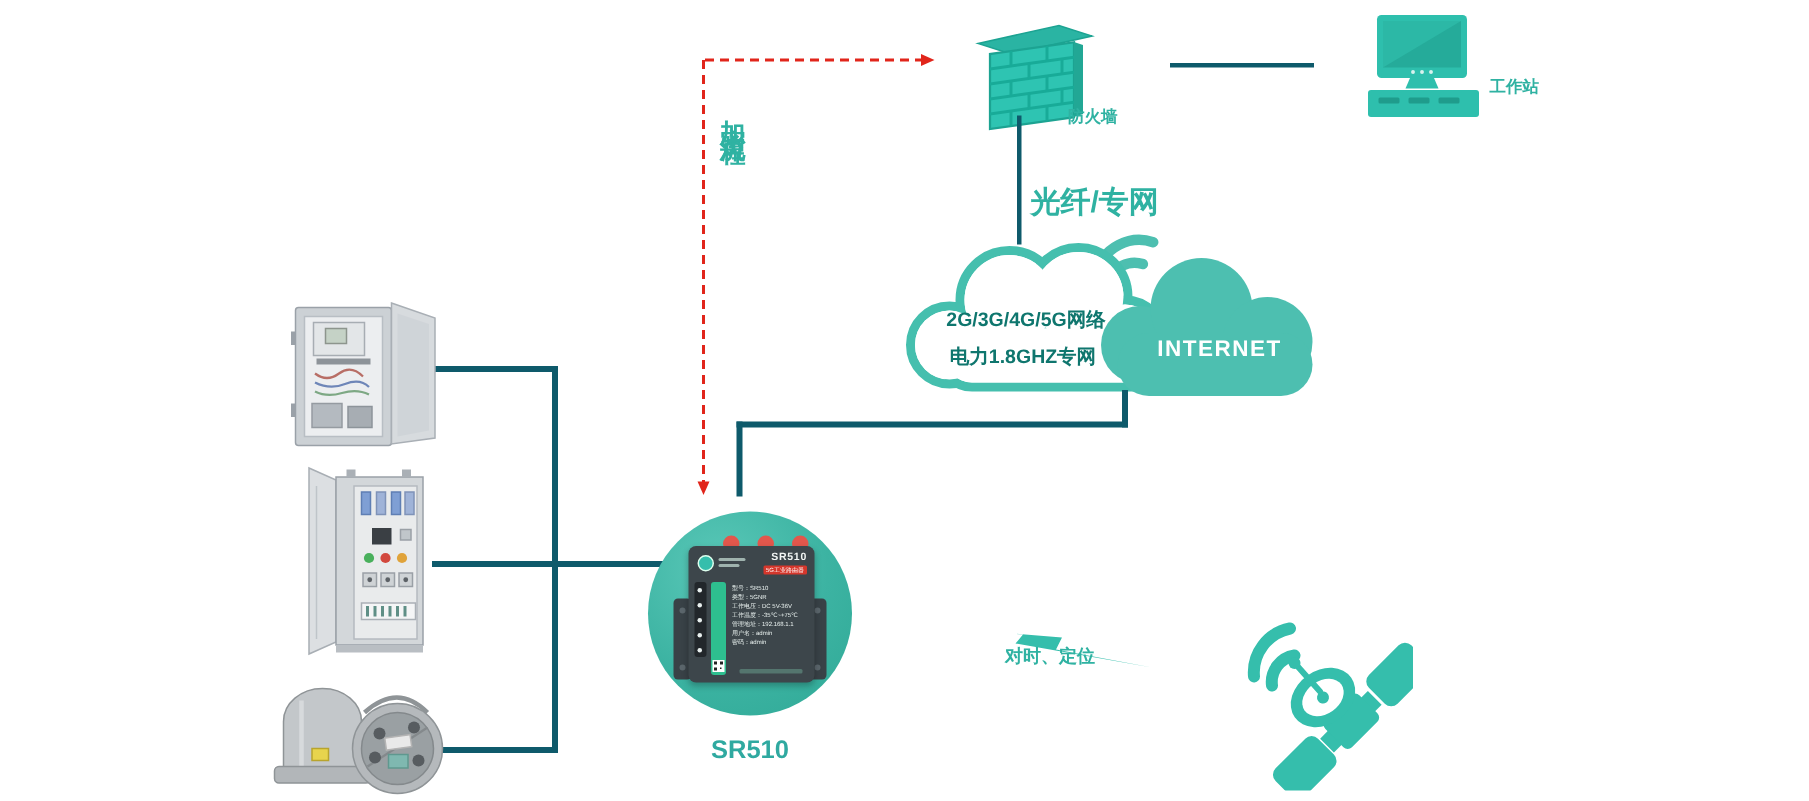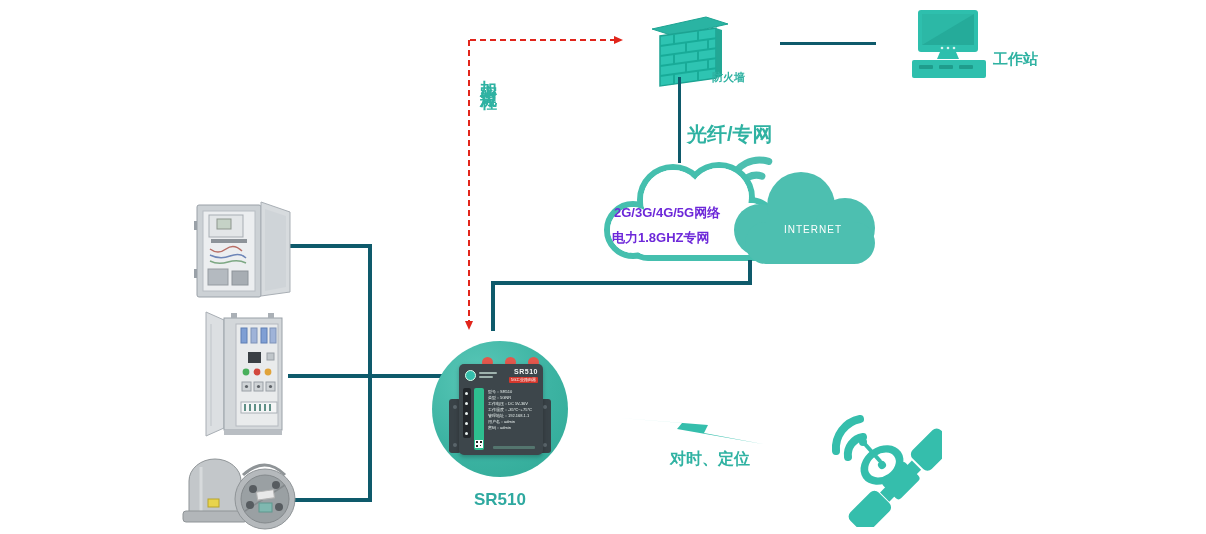--- a/index.html
+++ b/index.html
@@ -32,22 +32,22 @@
             line-height:6px;padding:0 2px;border-radius:1px;white-space:nowrap;}
   .sr-ledstrip{position:absolute;left:4px;top:24px;width:8px;height:50px;background:#22272b;border-radius:2px;}
   .sr-ledstrip i{position:absolute;left:2px;width:3px;height:3px;border-radius:50%;background:#e8efee;}
   .sr-greenstrip{position:absolute;left:15px;top:24px;width:10px;height:62px;background:#2ebf8f;border-radius:2px;}
   .sr-qr{position:absolute;left:1px;bottom:2px;width:8px;height:8px;background:#fff;}
   .sr-qr i{position:absolute;width:2px;height:2px;background:#222;}
   .sr-specs{position:absolute;left:29px;top:25px;color:#e9f1ef;font-size:4px;line-height:6px;white-space:nowrap;}
   .sr-company{position:absolute;left:34px;bottom:6px;width:42px;height:3px;background:#54756e;border-radius:1px;}
   .caption-sr510{position:absolute;left:450px;top:490px;width:100px;text-align:center;
                  font-size:17px;font-weight:bold;color:#2fa9a0;}
-  .cloud-text{position:absolute;text-align:left;font-weight:bold;color:#6d28d9;font-size:13px;}
-  .internet-text{position:absolute;text-align:center;font-weight:normal;color:#ffffff;font-size:10px;letter-spacing:1px;}
+  .cloud-text{position:absolute;text-align:center;font-weight:bold;color:#0f766e;font-size:13px;}
+  .internet-text{position:absolute;text-align:center;font-weight:bold;color:#ffffff;font-size:15px;letter-spacing:1px;}
 </style>
 </head>
 <body>
 
 <div id="canvas">
 
   <svg class="abs" style="left:650px;top:12px" width="80" height="76" viewBox="0 0 80 76">
     <polygon points="2,17 56,5 78,12 24,24" fill="#2ab4a3" stroke="#1ca392" stroke-width="1"></polygon>
     <g transform="translate(10,20) skewY(-8)">
       <rect x="0" y="4" width="56" height="50" fill="#2ec4b2" stroke="#1ca392" stroke-width="1.5"></rect>
@@ -80,21 +80,21 @@
       <circle cx="36" cy="40" r="1.3" fill="#d8f2ee"></circle>
       <circle cx="42" cy="40" r="1.3" fill="#d8f2ee"></circle>
     <polygon points="28,44 44,44 47,51 25,51" fill="#2ebfad"></polygon>
     <rect x="0" y="52" width="74" height="18" rx="2" fill="#2ebfad"></rect>
     <g fill="#1f9c8c">
       <rect x="7" y="57" width="14" height="4" rx="1"></rect>
         <rect x="27" y="57" width="14" height="4" rx="1"></rect>
         <rect x="47" y="57" width="14" height="4" rx="1"></rect>
     </g>
   </svg>
-  <div class="abs teal-label" style="left:993px;top:50px;font-size:15px">工作站</div>
+  <div class="abs teal-label" style="left:993px;top:50px;font-size:11px">工作站</div>
 
   <div class="line" style="left:780px;top:42px;width:96px;height:3px"></div>
 
   <div class="line" style="left:678px;top:77px;width:3px;height:86px"></div>
   <div class="abs teal-label" style="left:687px;top:121px;font-size:20px">光纤/专网</div>
 
   <svg class="abs" style="left:595px;top:148px" width="295" height="125" viewBox="0 0 295 125">
 
     <g stroke="#4dbfb0" stroke-width="7" fill="none" stroke-linecap="round" transform="rotate(18 160 30)">
       <path d="M138,40 A30,30 0 0 1 168,10"></path>
@@ -257,21 +257,21 @@
         <div>密码：admin</div>
       </div>
       <div class="sr-company"></div>
     </div>
   </div>
   <div class="caption-sr510">SR510</div>
 
   <svg class="abs" style="left:620px;top:405px" width="150" height="50" viewBox="0 0 150 50">
     <polygon points="0,13 62,18 57,24 148,40 84,28 88,20" fill="#35beac"></polygon>
   </svg>
-  <div class="abs teal-label" style="left:670px;top:449px;font-size:16px">对时、定位</div>
+  <div class="abs teal-label" style="left:670px;top:429px;font-size:12px">对时、定位</div>
 
   <svg class="abs" style="left:830px;top:403px" width="112" height="124" viewBox="0 0 112 124">
     <g stroke="#35beac" stroke-width="8" fill="none" stroke-linecap="round">
       <path d="M6,48 A30,30 0 0 1 30,16"></path>
       <path d="M18,54 A18,18 0 0 1 33,34"></path>
     </g>
     <g transform="rotate(45 72 76)">
       <rect x="66" y="56" width="13" height="9" fill="#35beac"></rect>
       <rect x="66" y="92" width="13" height="9" fill="#35beac"></rect>
       <rect x="60" y="62" width="25" height="32" rx="4" fill="#35beac"></rect>

